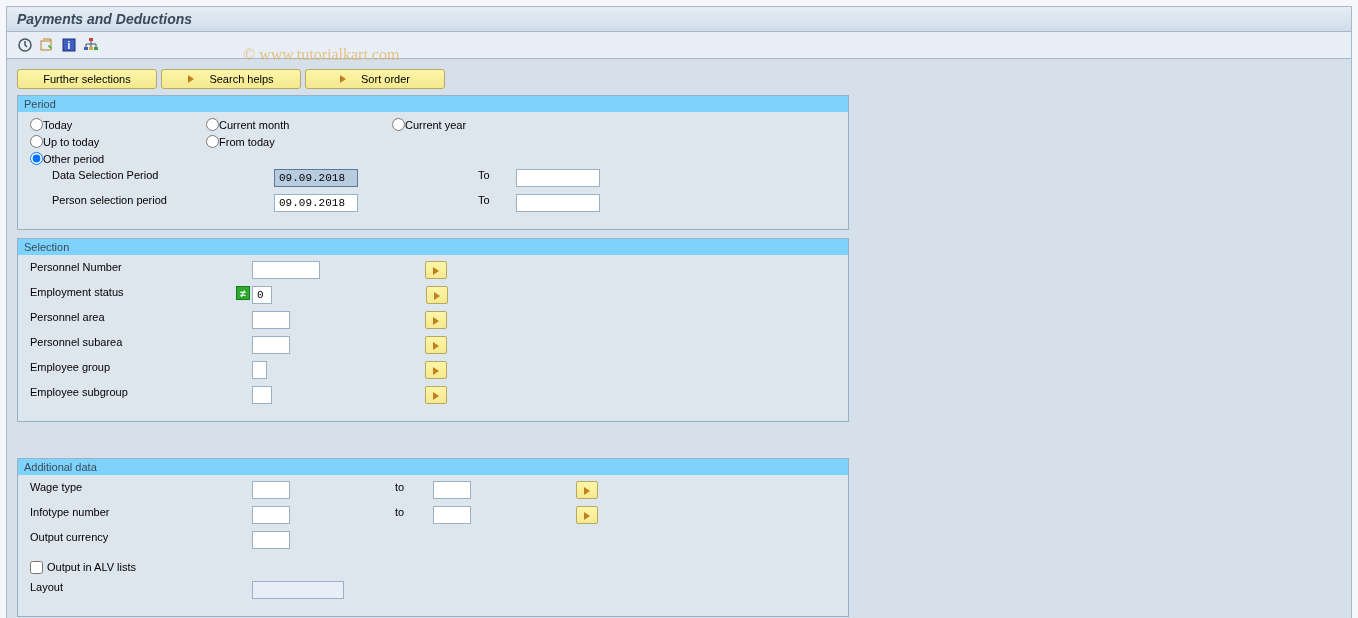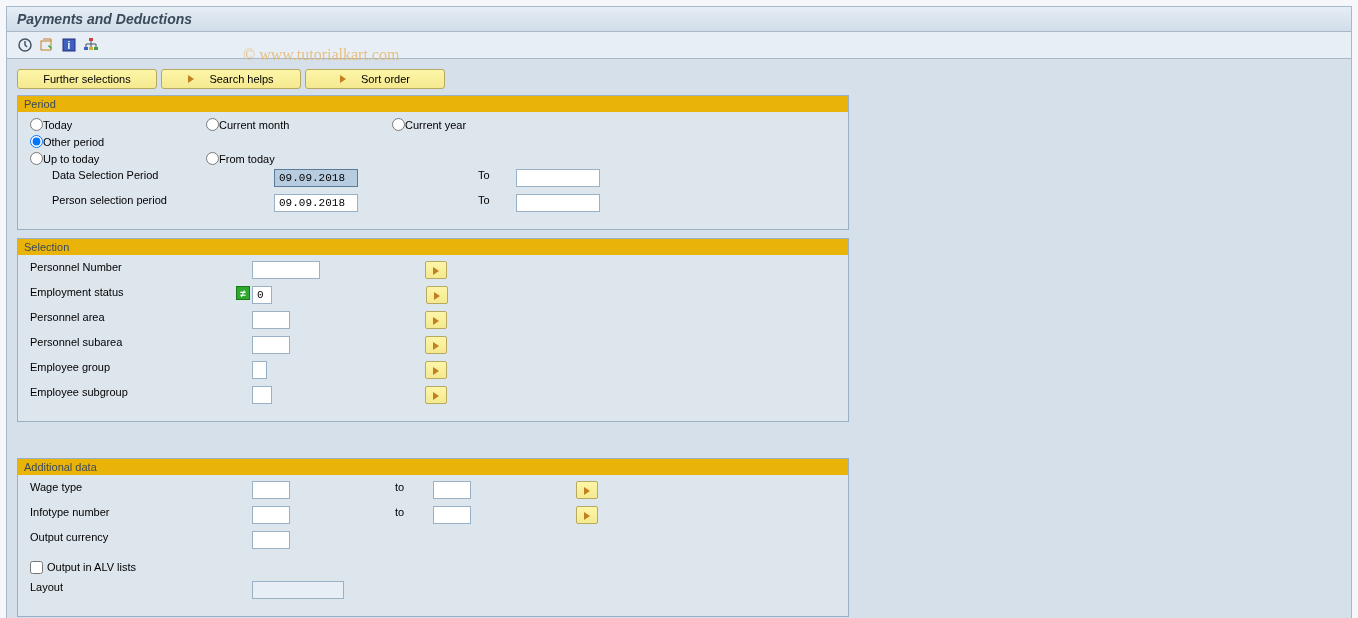--- a/index.html
+++ b/index.html
@@ -79,21 +79,21 @@
     .group-box {
       border: 1px solid #9ab0c5;
       background: #dde5ed;
       margin-bottom: 8px;
       width: 832px;
     }
     .group-title {
       font-size: 11px;
       padding: 2px 6px;
       color: #3a4a5a;
-      background: #eab308;
+      background: #7dd3fc;
     }
     .group-body {
       padding: 6px 12px 10px 12px;
     }
     .radio-row {
       display: flex;
       gap: 0;
       margin-bottom: 4px;
     }
     .radio-col1 { width: 176px; }
@@ -228,33 +228,33 @@
           <div class="radio-col2 radio-item">
               <input type="radio" name="period" style="">
               <span>Current month</span>
             </div>
           <div class="radio-item">
               <input type="radio" name="period" style="">
               <span>Current year</span>
             </div>
         </div>
         <div class="radio-row">
+          <div class="radio-col1 radio-item">
+              <input type="radio" name="period" style="">
+              <span>Up to today</span>
+            </div>
+          <div class="radio-item">
+              <input type="radio" name="period" style="">
+              <span>From today</span>
+            </div>
+        </div>
+        <div class="radio-row">
           <div class="radio-item">
               <input type="radio" name="period" checked="" style="">
               <span>Other period</span>
-            </div>
-        </div>
-        <div class="radio-row">
-          <div class="radio-col1 radio-item">
-              <input type="radio" name="period" style="">
-              <span>Up to today</span>
-            </div>
-          <div class="radio-item">
-              <input type="radio" name="period" style="">
-              <span>From today</span>
             </div>
         </div>
         <div class="field-row indent">
           <span class="fld-label">Data Selection Period</span>
           <input class="txt-input w-date highlighted" value="09.09.2018" style="">
           <span class="to-label">To</span>
           <input class="txt-input w-date" style="">
         </div>
         <div class="field-row indent">
           <span class="fld-label">Person selection period</span>

